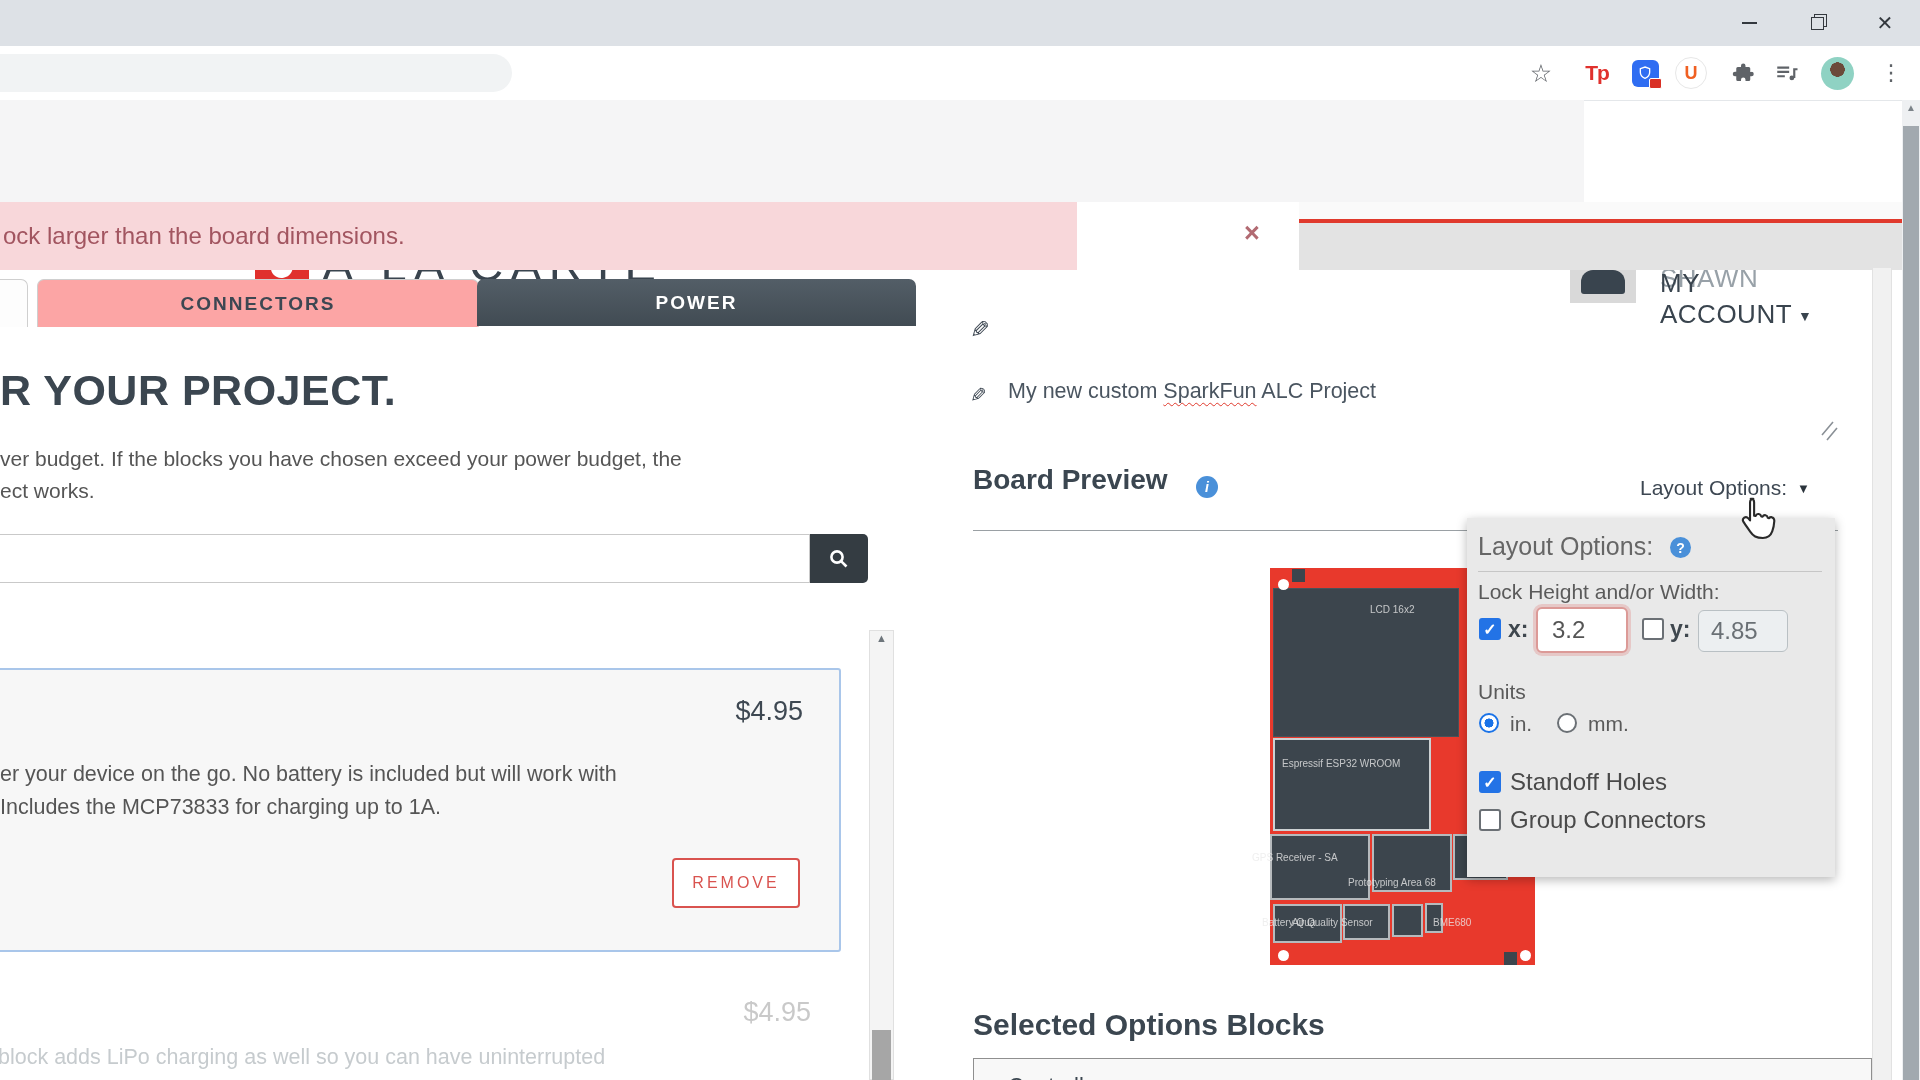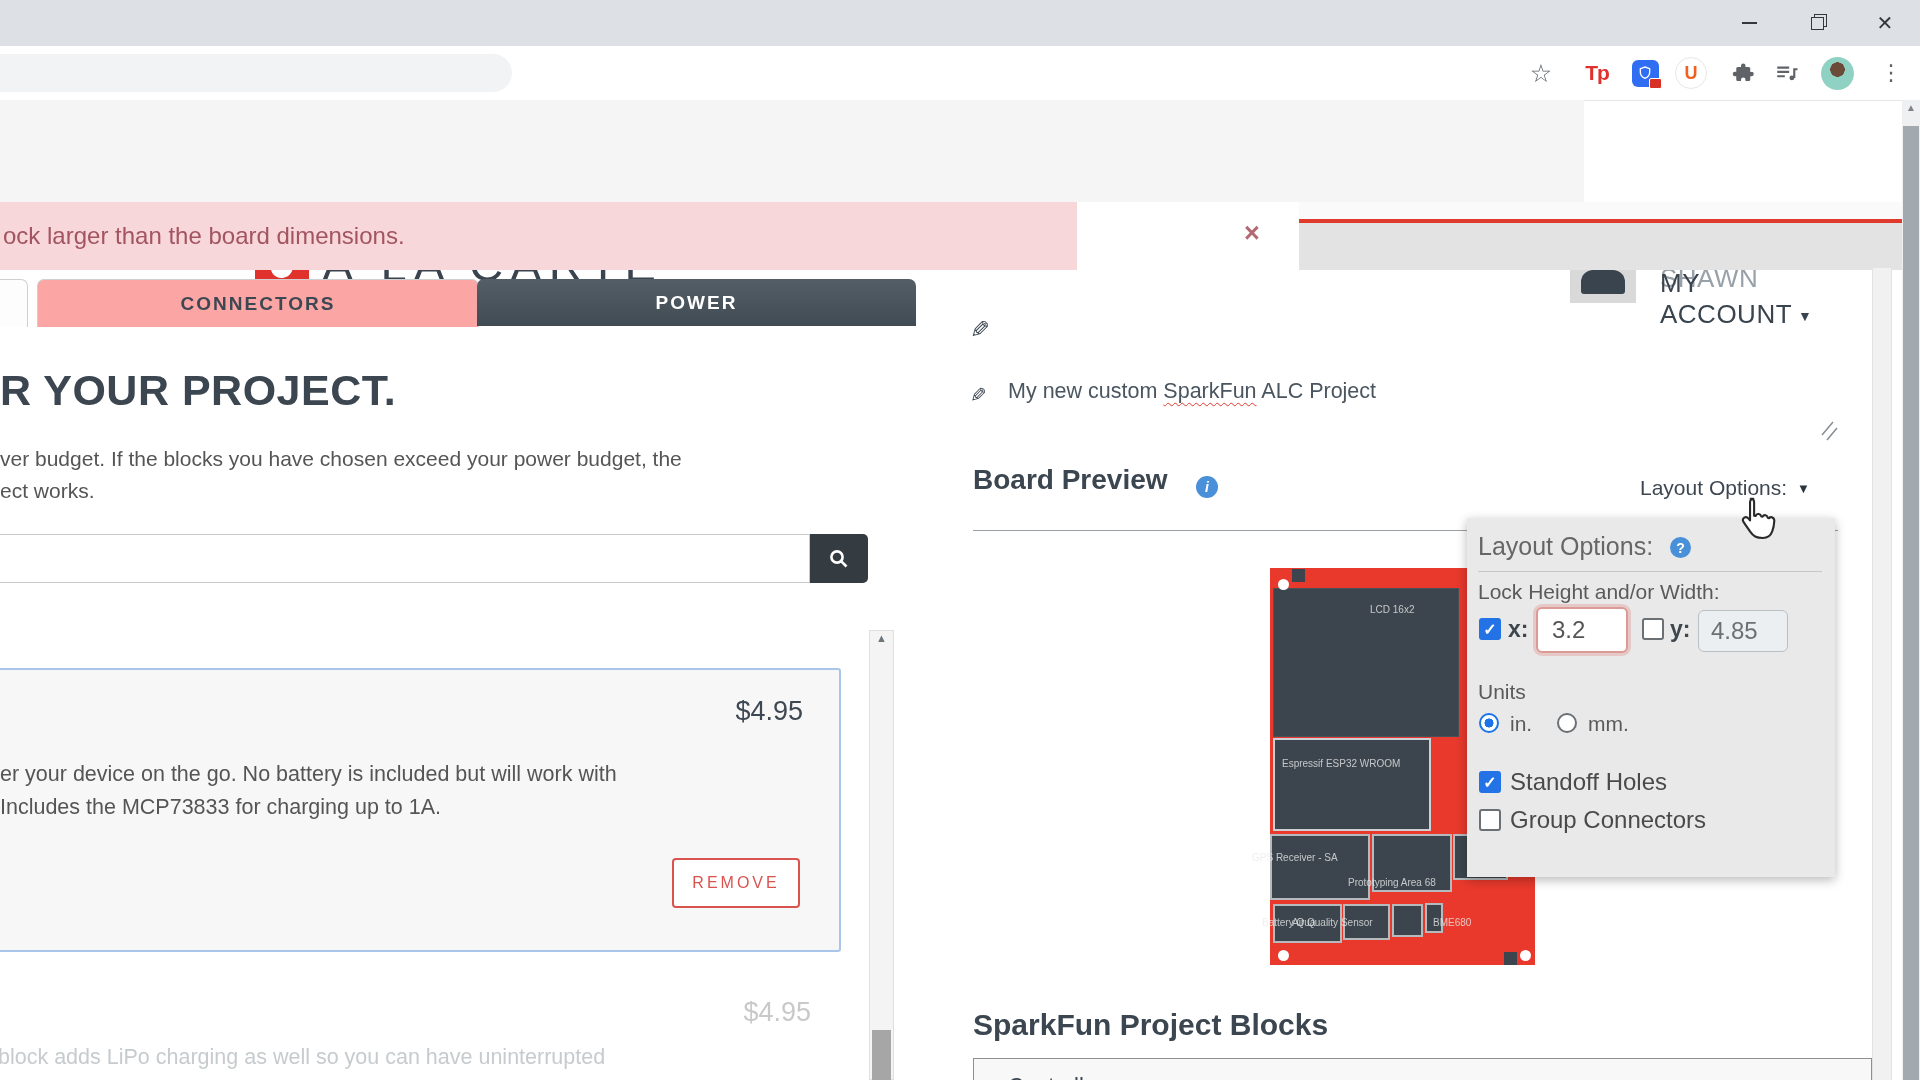--- a/index.html
+++ b/index.html
@@ -325,21 +325,21 @@
     <div class="radio off" id="radio-mm"></div>
     <div class="radio-label" id="rl-mm">mm.</div>
     <div class="cb on" id="cb-standoff">
         <span>✓</span>
       </div>
     <div class="cbl" id="cbl-standoff">Standoff Holes</div>
     <div class="cb off" id="cb-group"></div>
     <div class="cbl" id="cbl-group">Group Connectors</div>
   </div>
 
-  <div class="spb-heading">SparkFun Project Blocks</div>
+  <div class="spb-heading">Selected Options Blocks</div>
   <div class="spb-box">
     <div class="spb-partial">Controller</div>
   </div>
 
   <div class="panel-scroll"></div>
   <div class="browser-scroll"></div>
   <div class="browser-scroll-arrow">▲</div>
   <div class="browser-scroll-thumb"></div>
 
   <div class="cursor">

